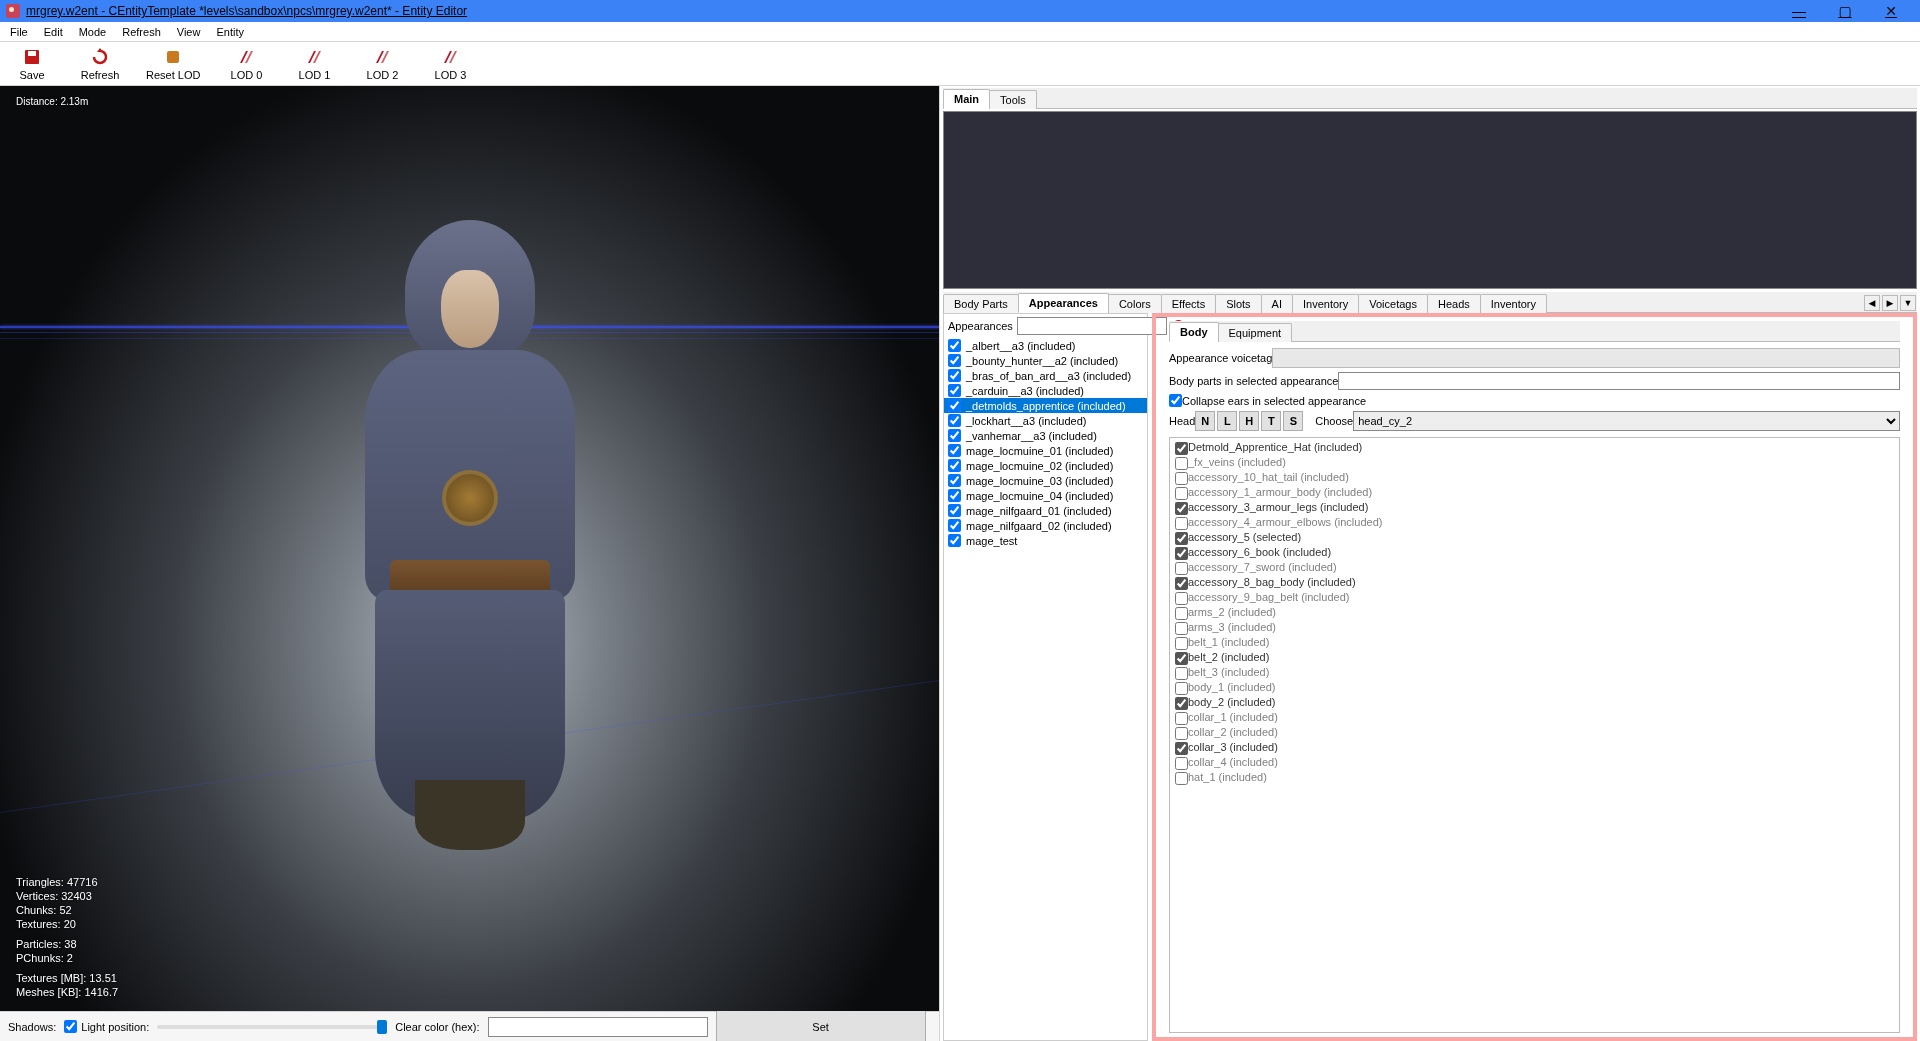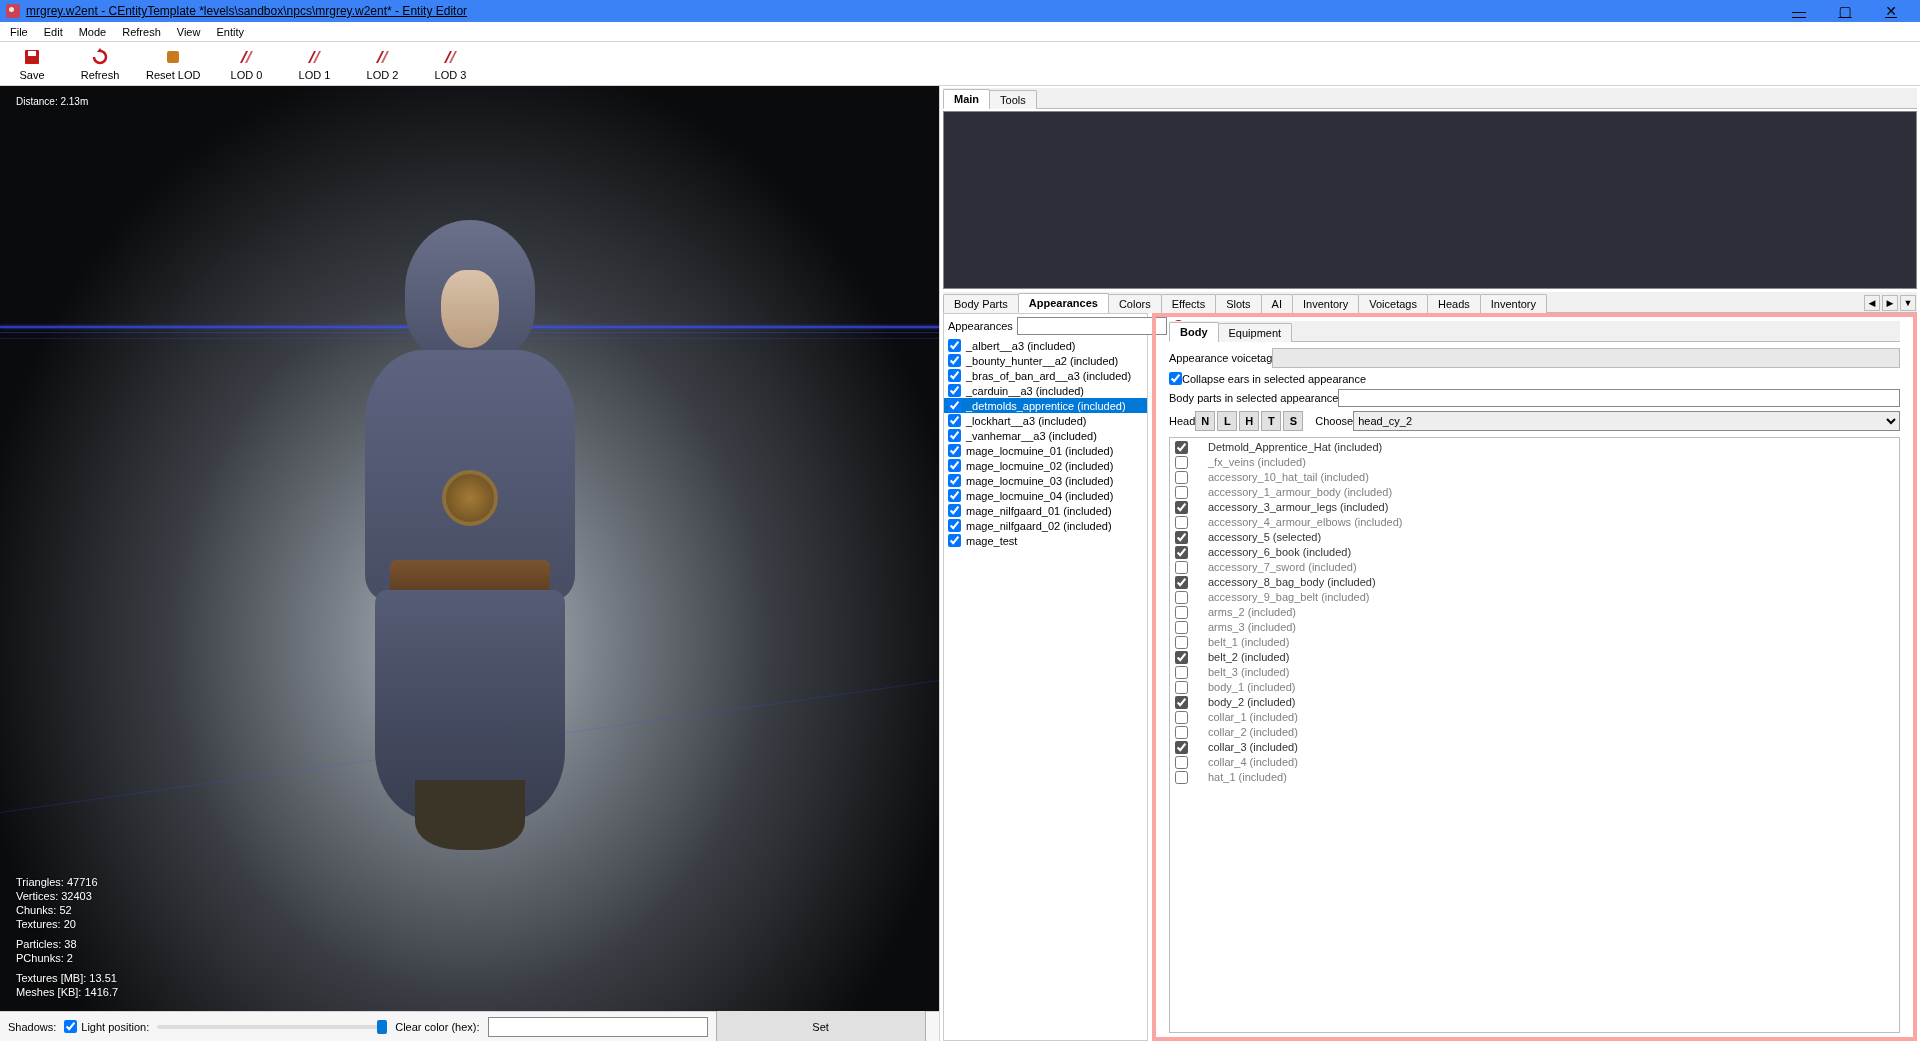--- a/index.html
+++ b/index.html
@@ -74,21 +74,21 @@
   .list-item input[type=checkbox]{ width:13px; height:13px; }
   
   .form-row { display:flex; align-items:center; padding:2px 0; }
   .form-row .lbl { min-width: 0; white-space:nowrap; }
   .form-row input[type=text]{ flex:1; border:1px solid #888; height:18px; padding:0 3px;}
   .form-row select { flex:1; border:1px solid #888; height:20px; background:#eee;}
   .mini-btn { border:1px solid #adadad; background:#e1e1e1; width:20px; height:20px; display:flex; align-items:center; justify-content:center; font-weight:bold; }
   .voicetag-box { flex:1; height:20px; background:#e8e8e8; border:1px solid #bbb;}
   
   .includes { flex:1; border:1px solid #bbb; overflow-y:scroll; margin-top:4px; padding:2px 3px; }
-  .inc-item { display:flex; align-items:center; gap:20px; padding:0px 2px; color:#808080; line-height:15px;}
+  .inc-item { display:flex; align-items:flex-end; gap:0; padding:0px 2px; color:#808080; line-height:15px;}
   .inc-item.on { color:#333; }
   .inc-item input { width:13px; height:13px; accent-color:#555;}
   
   svg { display:block; }
 </style>
 </head>
 <body>
 
 <div class="titlebar">
   <div class="app-icon"></div>
@@ -324,26 +324,26 @@
       <div class="right-col">
         <div class="tabs-row" id="body-tabs" style="border-bottom:1px solid #bbb;">
             <div class="tab active">Body</div>
             <div class="tab">Equipment</div>
           </div>
         <div class="form-row" style="margin-top:4px;">
           <span class="lbl">Appearance voicetag</span>
           <div class="voicetag-box"></div>
         </div>
         <div class="form-row">
+          <span class="lbl">Body parts in selected appearance</span>
+          <input type="text" style="">
+        </div>
+        <div class="form-row">
           <input type="checkbox" checked="" style="">
           <span>Collapse ears in selected appearance</span>
-        </div>
-        <div class="form-row">
-          <span class="lbl">Body parts in selected appearance</span>
-          <input type="text" style="">
         </div>
         <div class="form-row">
           <span class="lbl">Head</span>
           <div id="head-buttons" style="display:flex; gap:2px;">
               <div class="mini-btn">N</div>
               <div class="mini-btn">L</div>
               <div class="mini-btn">H</div>
               <div class="mini-btn">T</div>
               <div class="mini-btn">S</div>
             </div>

